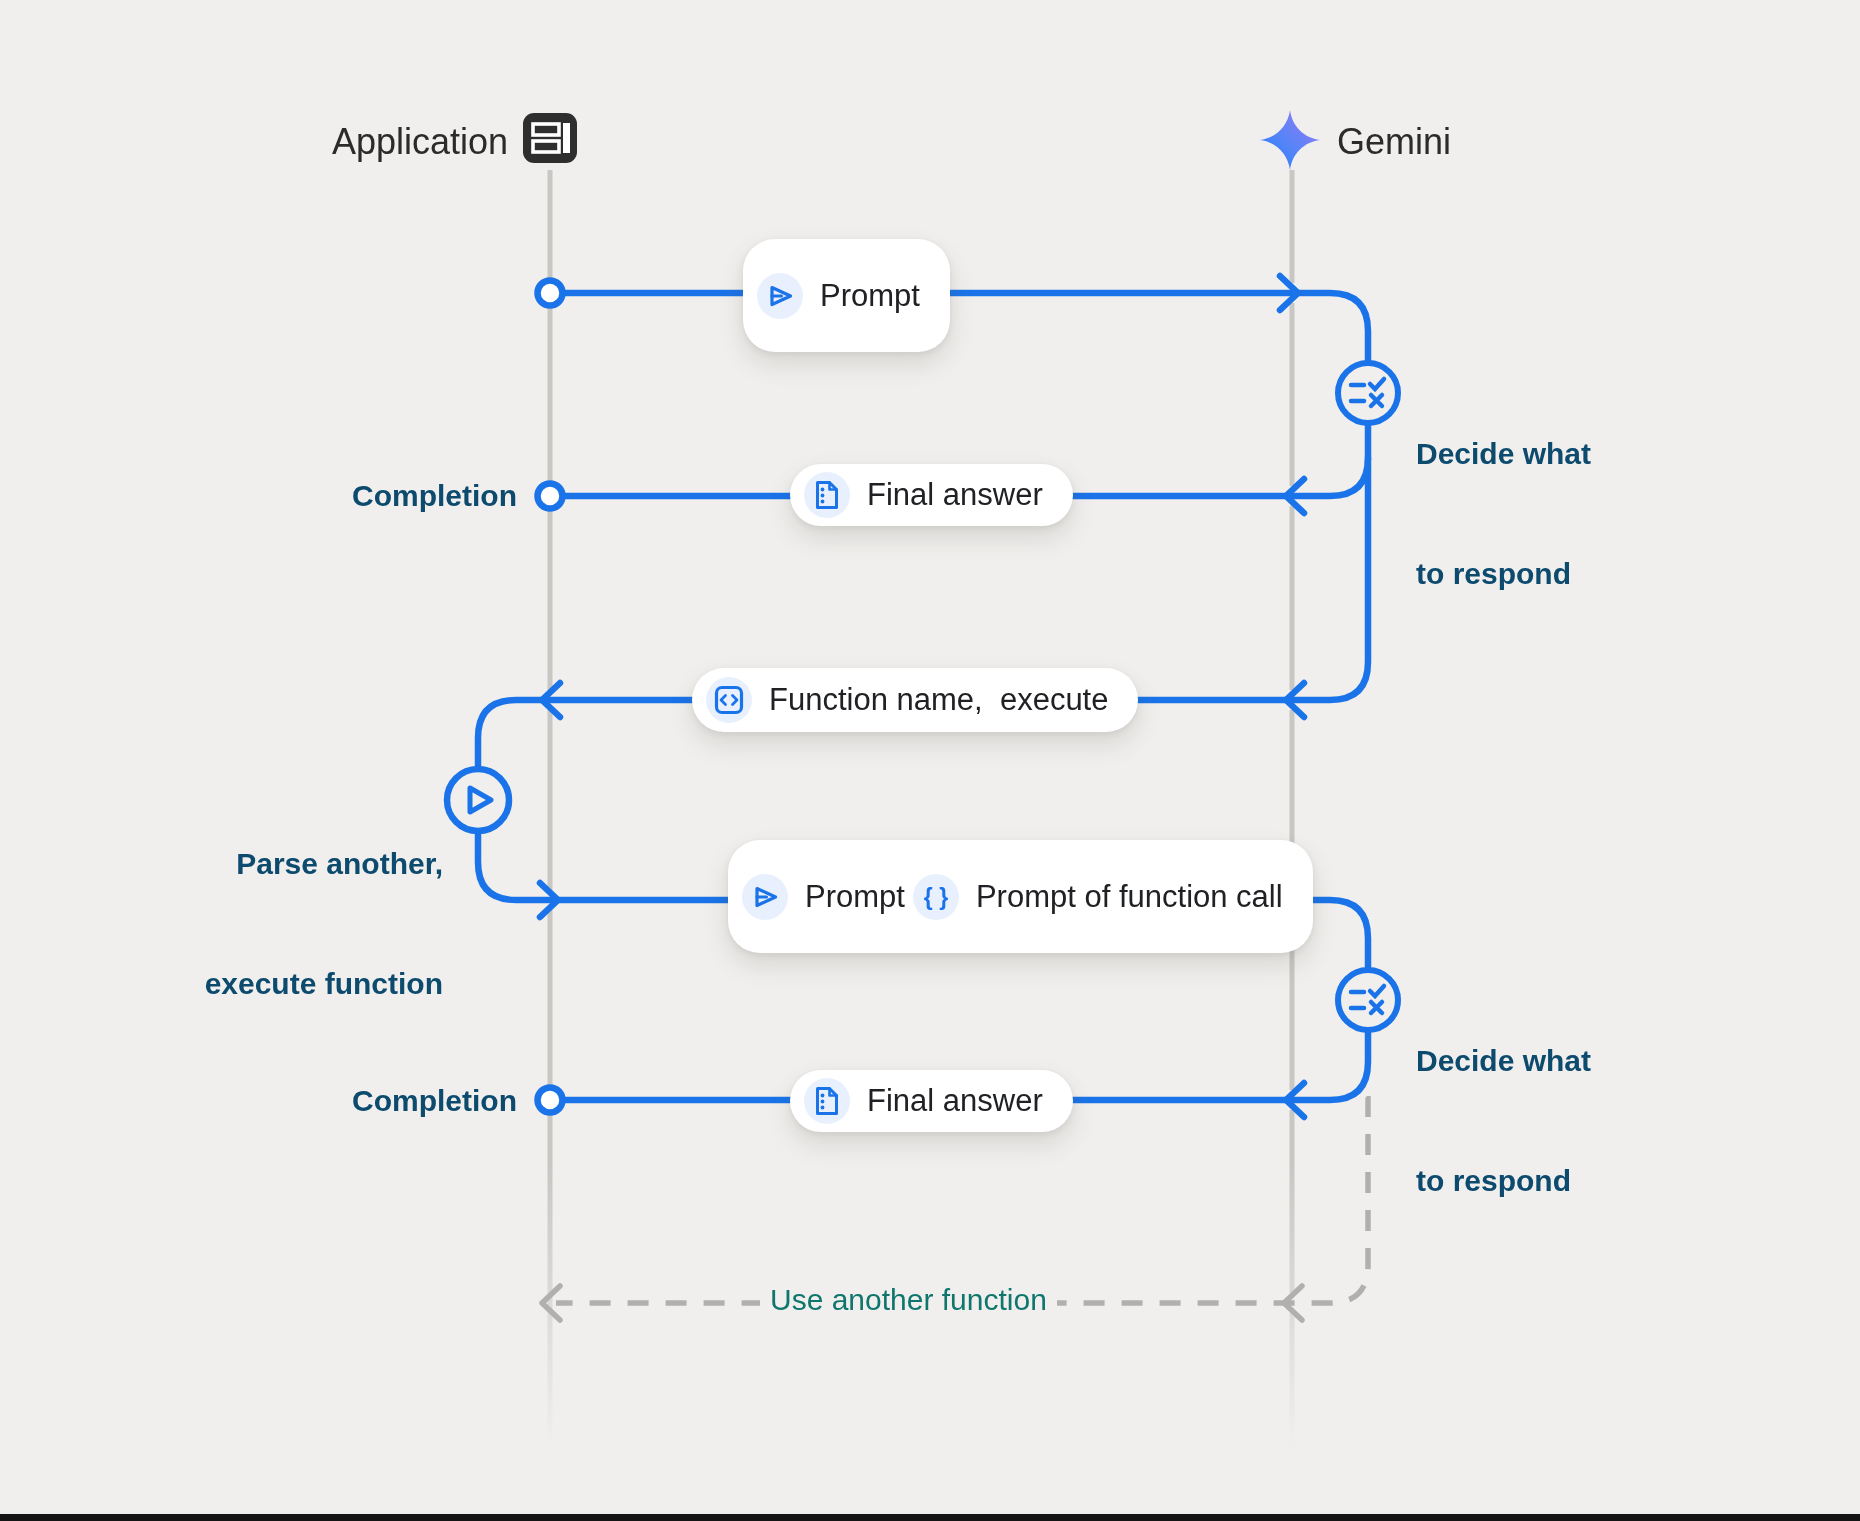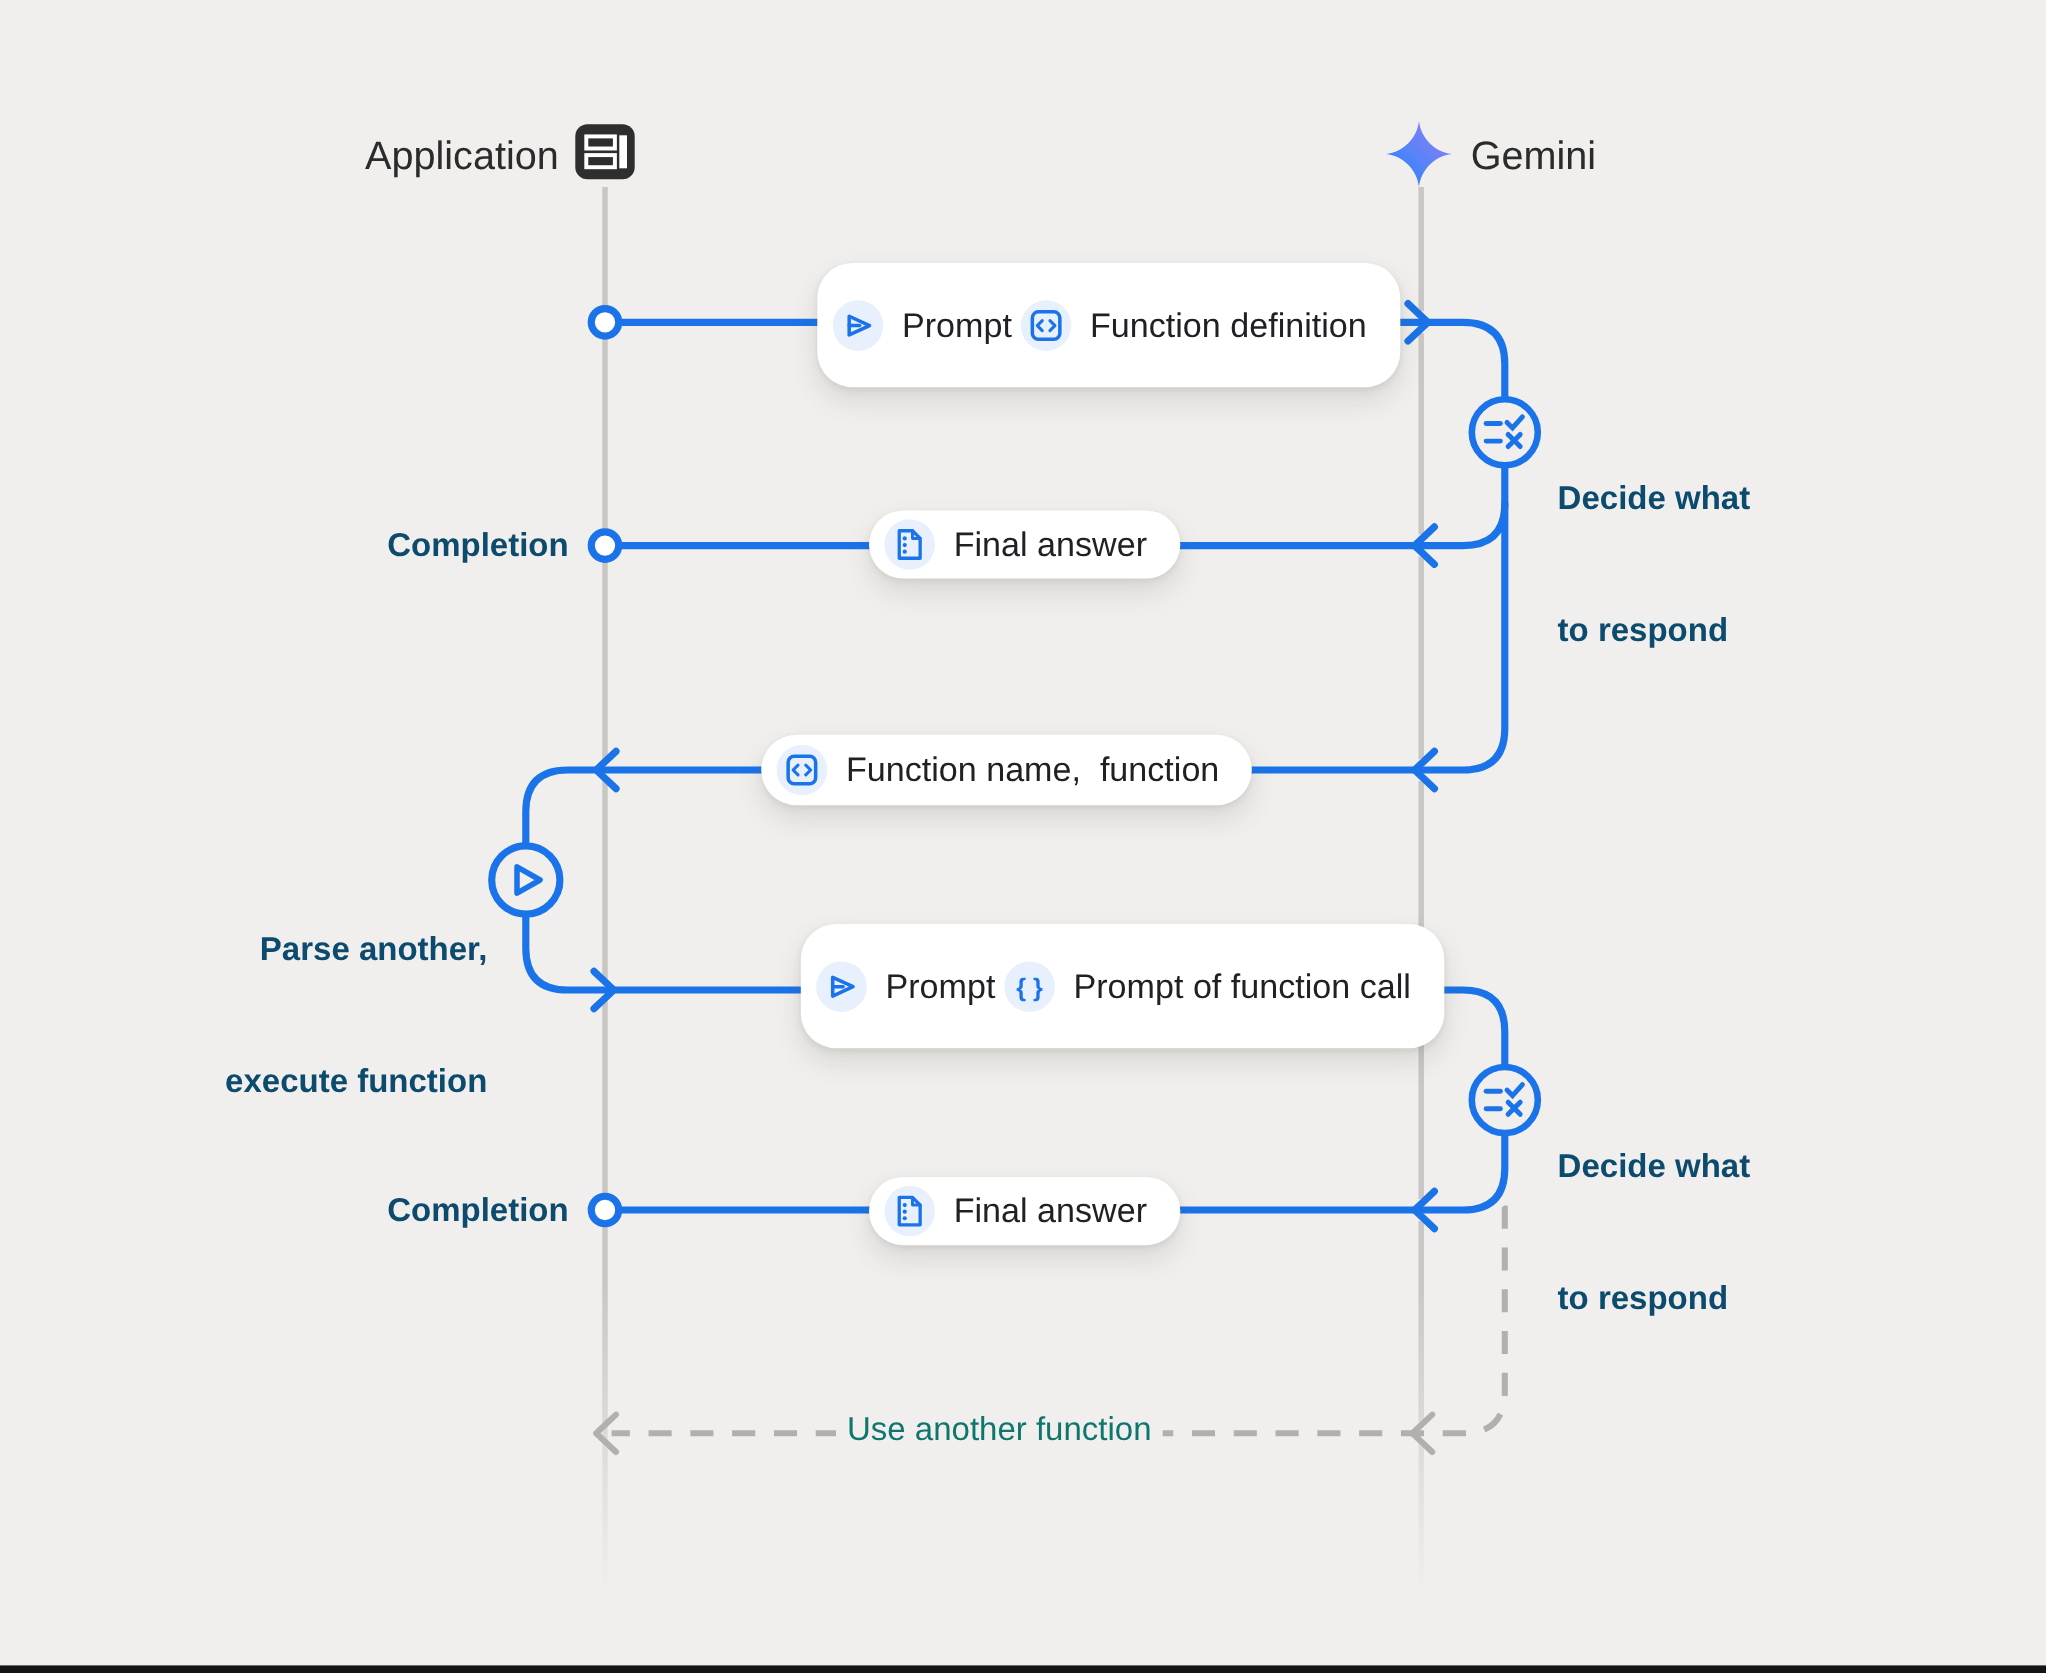--- a/index.html
+++ b/index.html
@@ -118,30 +118,20 @@
   <div class="pill" style="left:743px;top:239px;height:113px;">
     <div class="row">
       <span class="icon-chip">
         <svg width="30" height="30" viewBox="-15 -15 30 30" fill="none" stroke="#1A73E8" stroke-width="3.2" stroke-linejoin="round" stroke-linecap="round">
           <path d="M-8 -8.5 L10.5 0 L-8 8.5 Z"></path>
             <path d="M-8 0 H1.5"></path>
         </svg>
       </span>
       <span class="label">Prompt</span>
     </div>
-    <div class="row">
-      <span class="icon-chip">
-        <svg width="30" height="30" viewBox="-15 -15 30 30" fill="none" stroke="#1A73E8" stroke-linejoin="round" stroke-linecap="round">
-          <rect x="-12.5" y="-12.5" width="25" height="25" rx="5.5" stroke-width="3.2"></rect>
-          <path d="M-3.5 -4.5 L-8 0 L-3.5 4.5" stroke-width="2.8"></path>
-            <path d="M3.5 -4.5 L8 0 L3.5 4.5" stroke-width="2.8"></path>
-        </svg>
-      </span>
-      <span class="label">Function definition</span>
-    </div>
   </div>
 
   <div class="pill" style="left:790px;top:464px;height:62px;">
     <div class="row">
       <span class="icon-chip">
         <svg width="30" height="30" viewBox="-15 -15 30 30" fill="none" stroke="#1A73E8" stroke-linejoin="round" stroke-linecap="round">
           <path d="M-9.5 -12.5 H2.5 L9.5 -5.5 V12.5 H-9.5 Z" stroke-width="3"></path>
           <path d="M2.5 -12.5 V-5.5 H9.5" stroke-width="2.6"></path>
           <circle cx="-4.5" cy="-5.5" r="1.9" fill="#1A73E8" stroke="none"></circle>
           <circle cx="-4.5" cy="0.5" r="1.9" fill="#1A73E8" stroke="none"></circle>
@@ -154,21 +144,21 @@
 
   <div class="pill" style="left:692px;top:668px;height:64px;">
     <div class="row">
       <span class="icon-chip">
         <svg width="30" height="30" viewBox="-15 -15 30 30" fill="none" stroke="#1A73E8" stroke-linejoin="round" stroke-linecap="round">
           <rect x="-12.5" y="-12.5" width="25" height="25" rx="5.5" stroke-width="3.2"></rect>
           <path d="M-3.5 -4.5 L-8 0 L-3.5 4.5" stroke-width="2.8"></path>
             <path d="M3.5 -4.5 L8 0 L3.5 4.5" stroke-width="2.8"></path>
         </svg>
       </span>
-      <span class="label">Function name,  function</span>
+      <span class="label">Function name,  execute</span>
     </div>
   </div>
 
   <div class="pill" style="left:728px;top:840px;height:113px;">
     <div class="row">
       <span class="icon-chip">
         <svg width="30" height="30" viewBox="-15 -15 30 30" fill="none" stroke="#1A73E8" stroke-width="3.2" stroke-linejoin="round" stroke-linecap="round">
           <path d="M-8 -8.5 L10.5 0 L-8 8.5 Z"></path>
             <path d="M-8 0 H1.5"></path>
         </svg>

